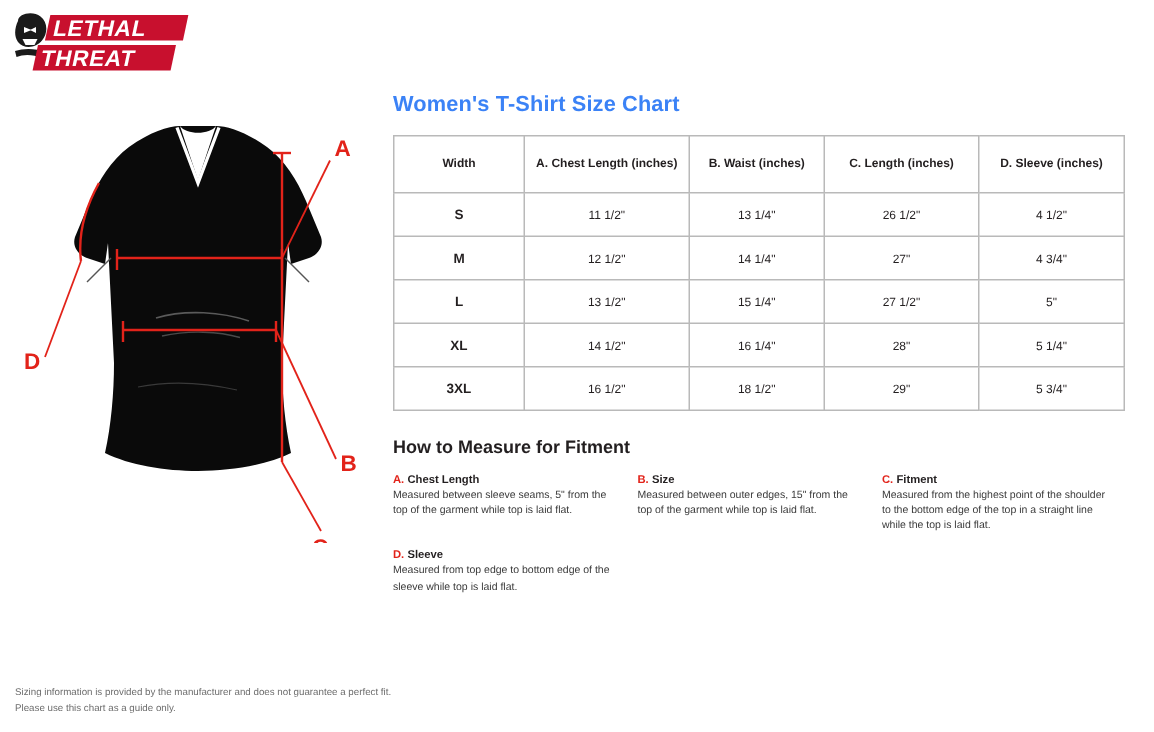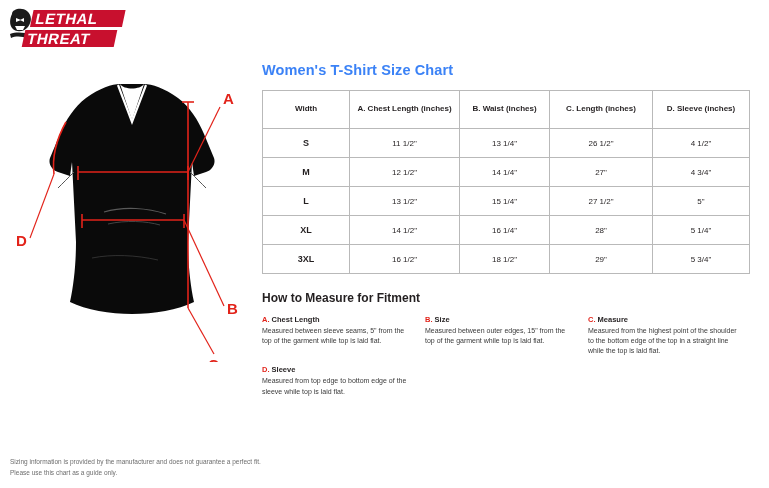--- a/index.html
+++ b/index.html
@@ -272,21 +272,21 @@
           <div class="m-head">
             <span class="key">B.</span>
             <span>Size</span>
           </div>
           <div class="m-body">Measured between outer edges, 15" from the top of the garment while top is laid flat.</div>
         </div>
 
         <div class="measure-item">
           <div class="m-head">
             <span class="key">C.</span>
-            <span>Measure</span>
+            <span>Fitment</span>
           </div>
           <div class="m-body">Measured from the highest point of the shoulder to the bottom edge of the top in a straight line while the top is laid flat.</div>
         </div>
 
         <div class="measure-item">
           <div class="m-head">
             <span class="key">D.</span>
             <span>Sleeve</span>
           </div>
           <div class="m-body">Measured from top edge to bottom edge of the sleeve while top is laid flat.</div>

